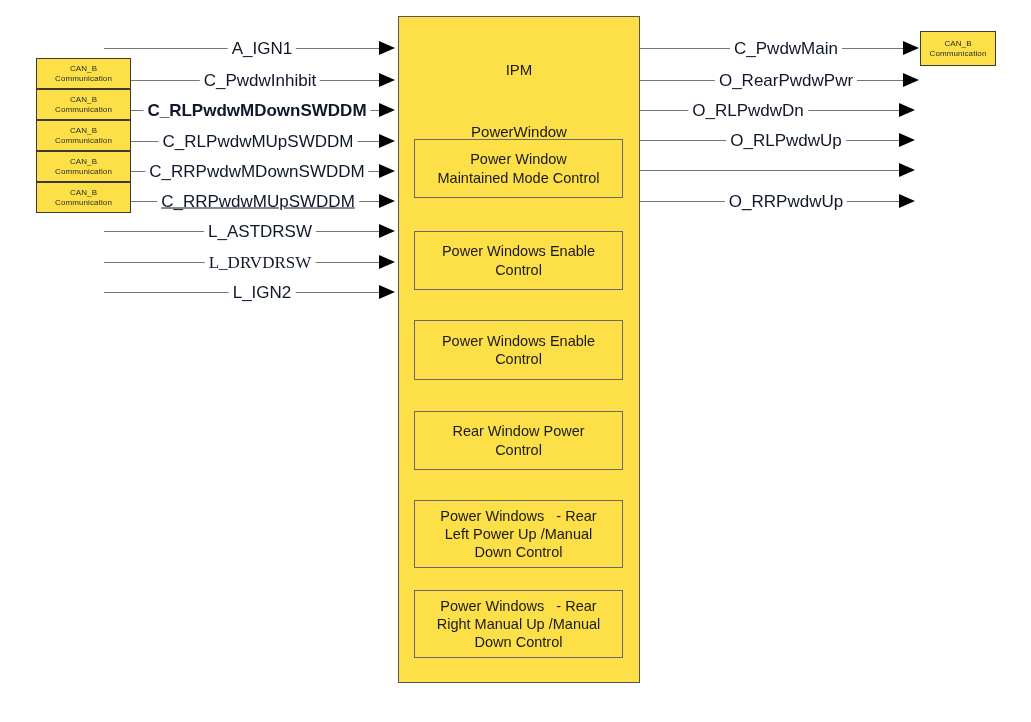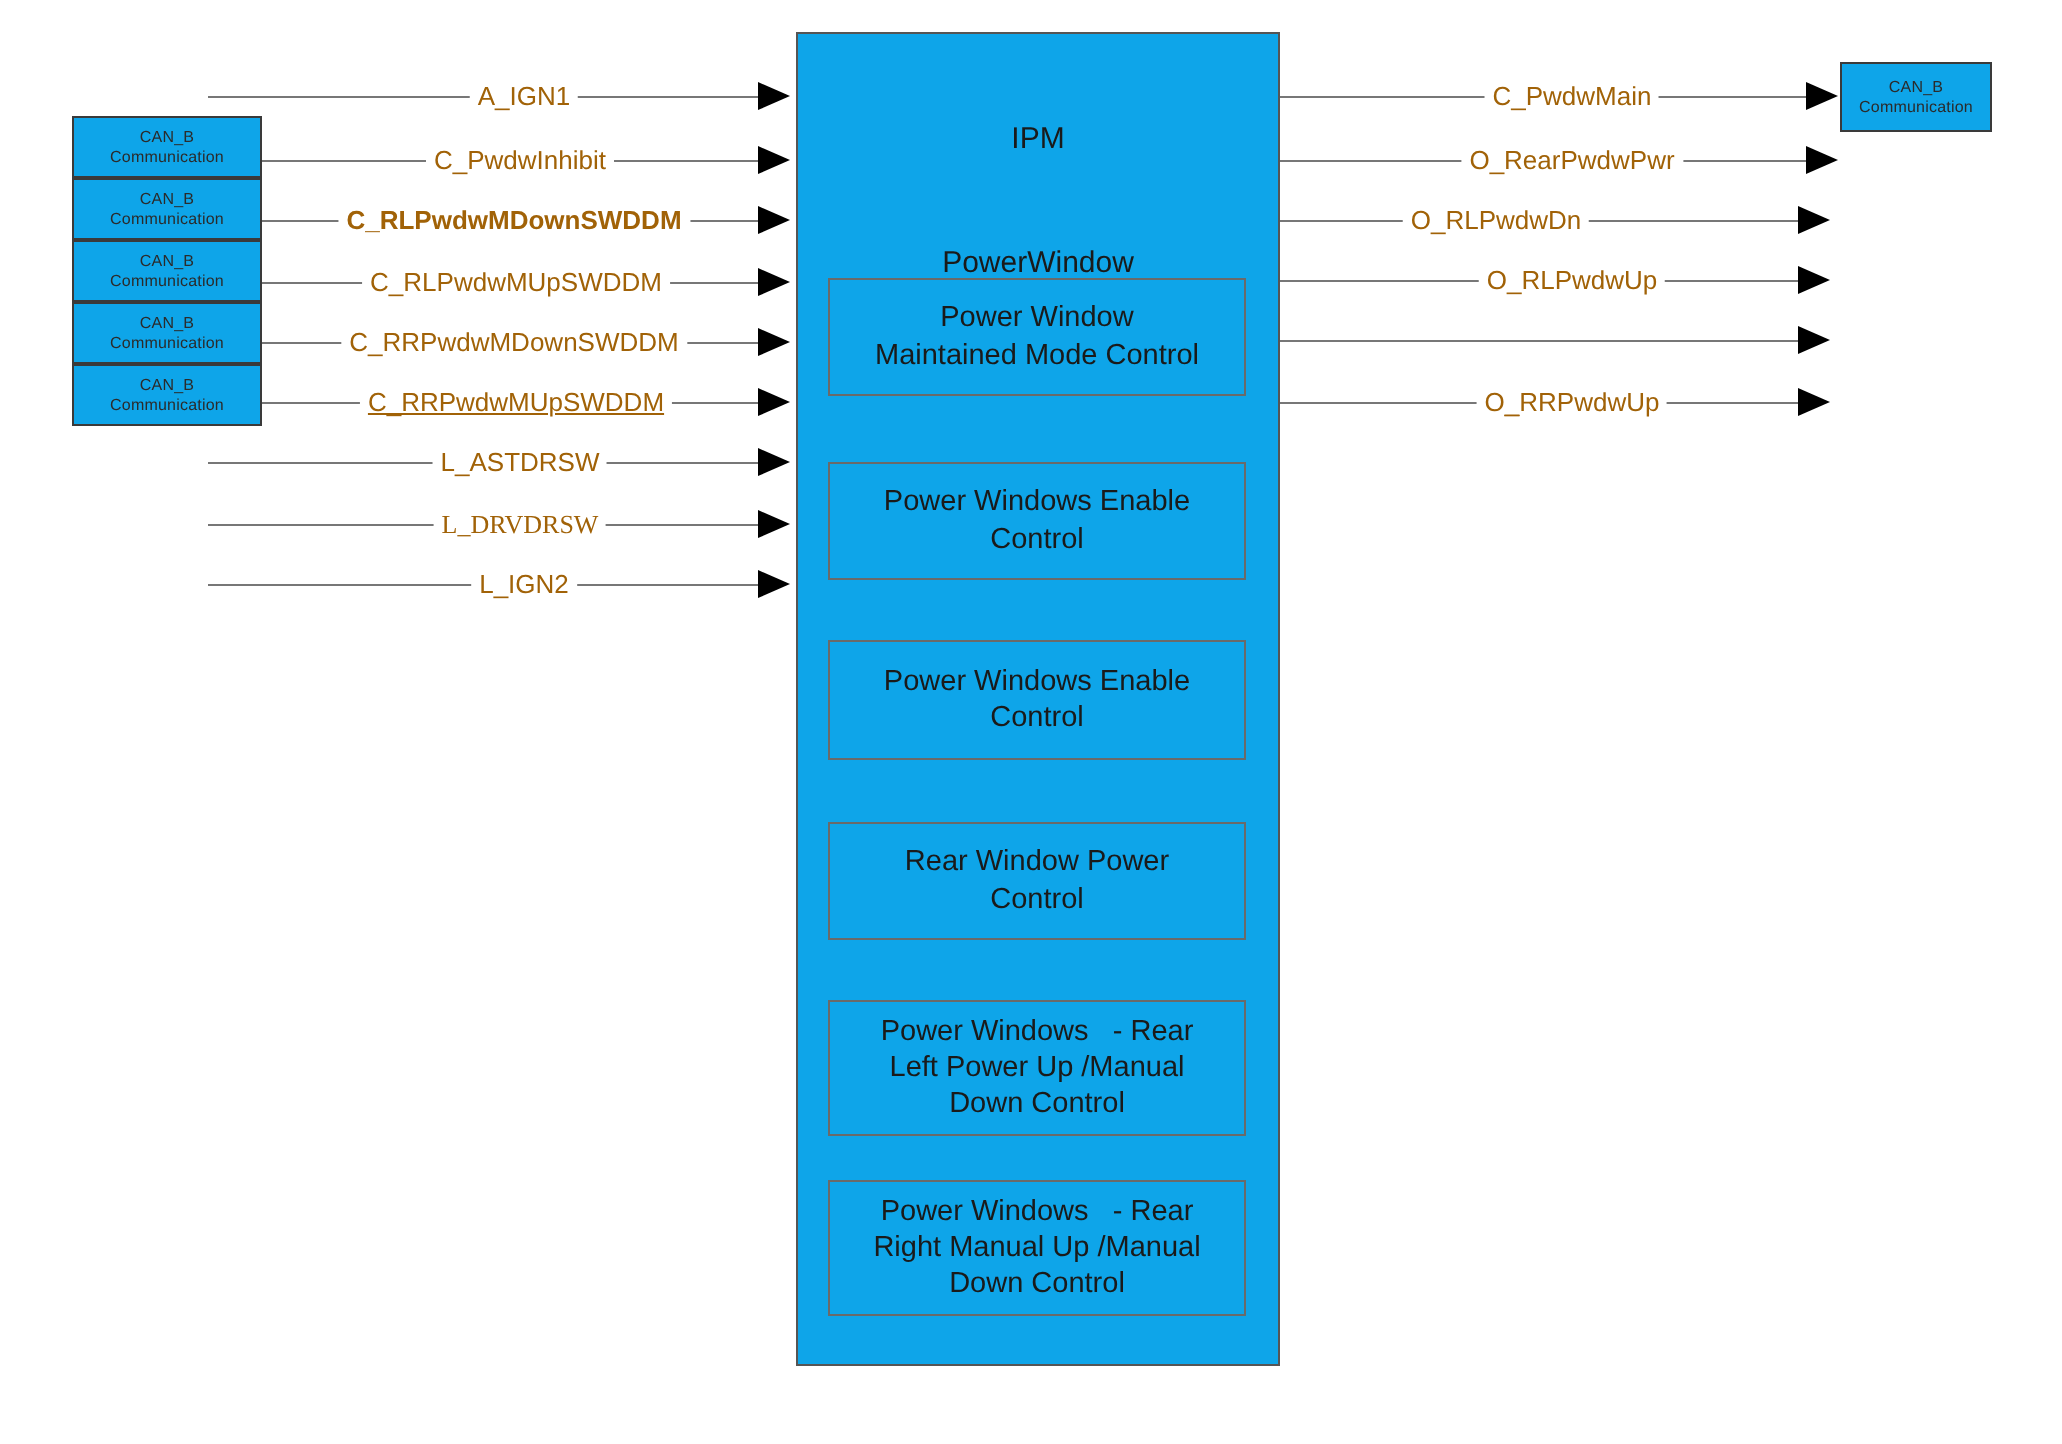--- a/index.html
+++ b/index.html
@@ -16,21 +16,21 @@
     width: 1031px;
     height: 722px;
     background: #ffffff;
     overflow: hidden;
   }
   
   .box {
     position: absolute;
     box-sizing: border-box;
     border: 1px solid #4d4d4d;
-    background: #0ea5e9;
+    background: #fde047;
     display: flex;
     flex-direction: column;
     align-items: center;
     justify-content: center;
     text-align: center;
     line-height: 1.25;
   }
   .ipm-box {
     border: 1px solid #555555;
   }
@@ -58,22 +58,22 @@
     color: #1a1a1a;
   }
   
   .sig-line {
     position: absolute;
     height: 0;
     border-top: 1px solid #777777;
   }
   .sig-label {
     position: absolute;
-    font-size: 13px;
-    color: #a16207;
+    font-size: 17px;
+    color: #0f172a;
     background: #ffffff;
     white-space: nowrap;
     text-align: center;
     transform: translate(-50%, -50%);
     padding: 0 4px;
     line-height: 1;
   }
   .arrow {
     position: absolute;
     width: 0;

